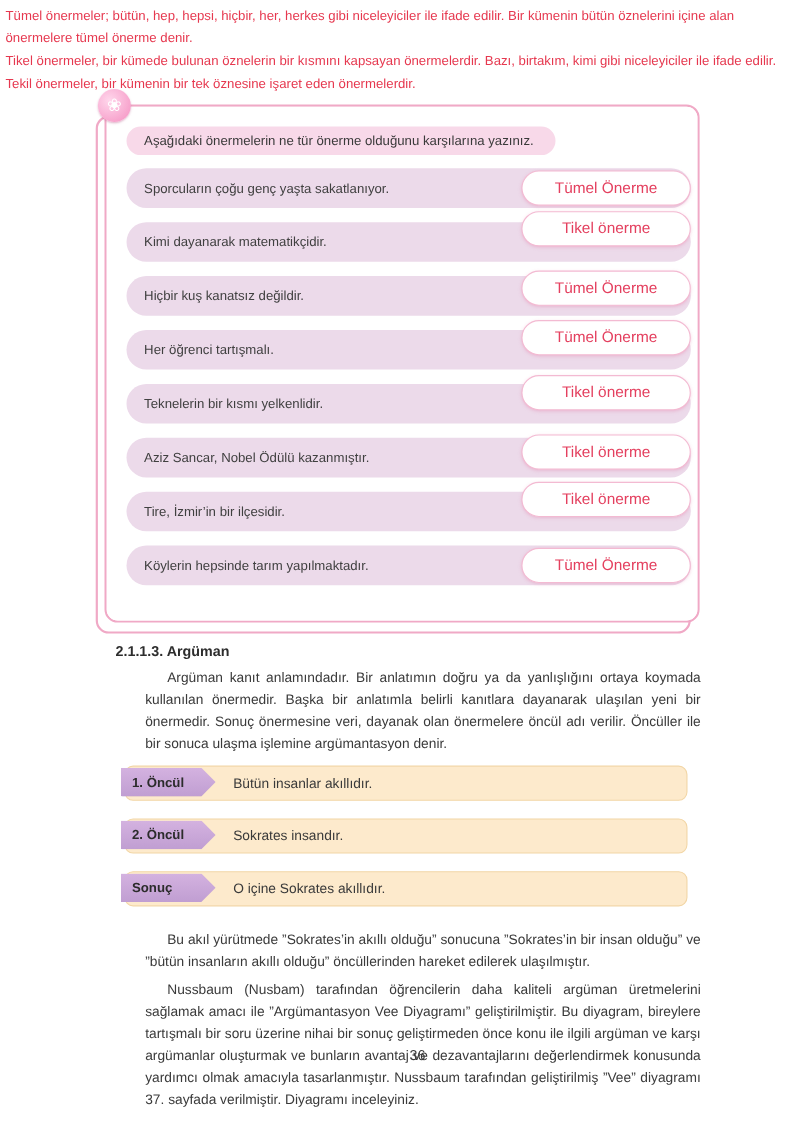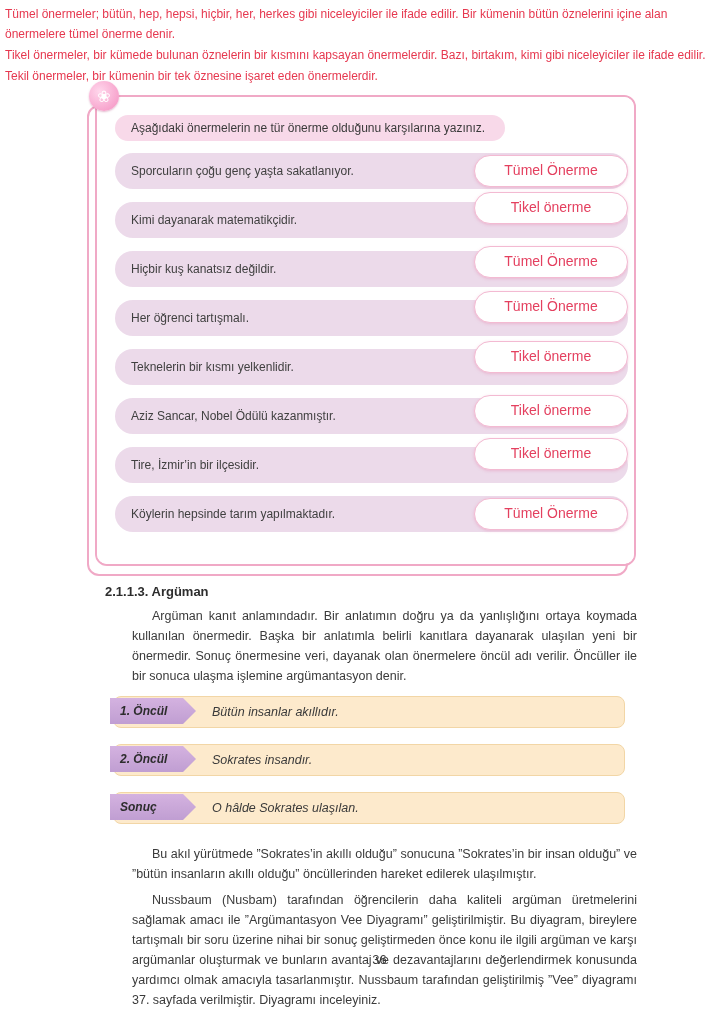--- a/index.html
+++ b/index.html
@@ -85,21 +85,21 @@
   .section{
     position:absolute;left:85px;top:582px;width:552px;
     color:#3a3a3a;font-size:12.5px;line-height:20px;
   }
   .section h3{
     margin:0 0 4px 20px;font-size:13px;color:#2d2d2d;
   }
   .para{margin:0 0 6px 0;text-align:justify;}
   .indent{text-indent:20px;margin-left:47px;}
 
-  .arg-rows{margin:10px 0 20px 0;font-style:italic;}
+  .arg-rows{margin:10px 0 20px 0;}
   .arg-row{
     position:relative;
     height:30px;margin:0 12px 16px 28px;
     background:#fdeacc;
     border:1px solid #f2d6a6;
     border-radius:8px;
     display:flex;align-items:center;
   }
   .arg-label{
     position:absolute;left:-4px;top:1px;
@@ -179,21 +179,21 @@
       <div class="arg-row">
         <div class="arg-label">1. Öncül</div>
         <div class="arg-text">Bütün insanlar akıllıdır.</div>
       </div>
       <div class="arg-row">
         <div class="arg-label">2. Öncül</div>
         <div class="arg-text">Sokrates insandır.</div>
       </div>
       <div class="arg-row">
         <div class="arg-label">Sonuç</div>
-        <div class="arg-text">O hâlde Sokrates ulaşılan.</div>
+        <div class="arg-text">O içine Sokrates akıllıdır.</div>
       </div>
     </div>
 
     <p class="para indent">Bu akıl yürütmede ”Sokrates’in akıllı olduğu” sonucuna ”Sokrates’in bir insan olduğu” ve ”bütün insanların akıllı olduğu” öncüllerinden hareket edilerek ulaşılmıştır.</p>
     <p class="para indent">Nussbaum (Nusbam) tarafından öğrencilerin daha kaliteli argüman üretmelerini sağlamak amacı ile ”Argümantasyon Vee Diyagramı” geliştirilmiştir. Bu diyagram, bireylere tartışmalı bir soru üzerine nihai bir sonuç geliştirmeden önce konu ile ilgili argüman ve karşı argümanlar oluşturmak ve bunların avantaj ve dezavantajlarını değerlendirmek konusunda yardımcı olmak amacıyla tasarlanmıştır. Nussbaum tarafından geliştirilmiş ”Vee” diyagramı 37. sayfada verilmiştir. Diyagramı inceleyiniz.</p>
   </div>
 
   <div class="pagenum">36</div>
 
 </div>

